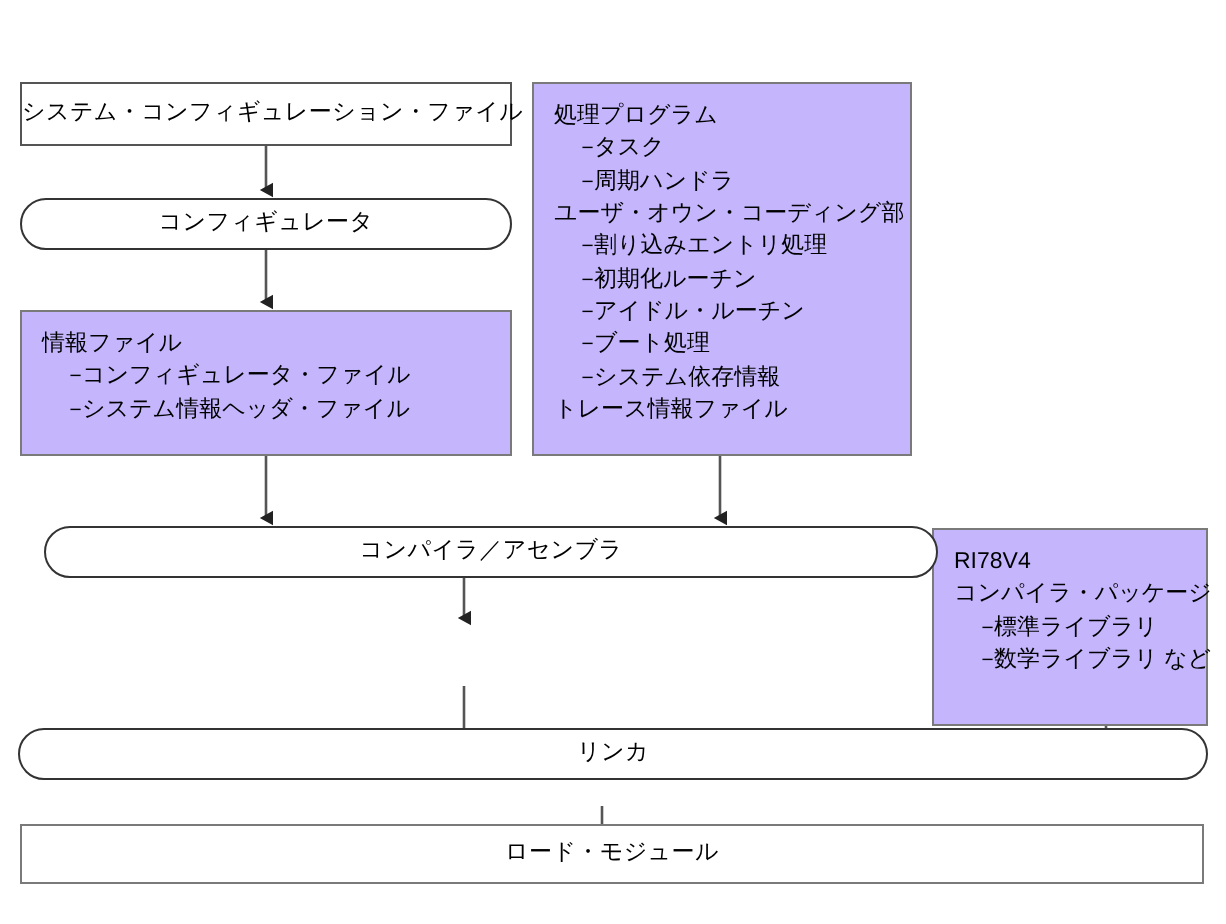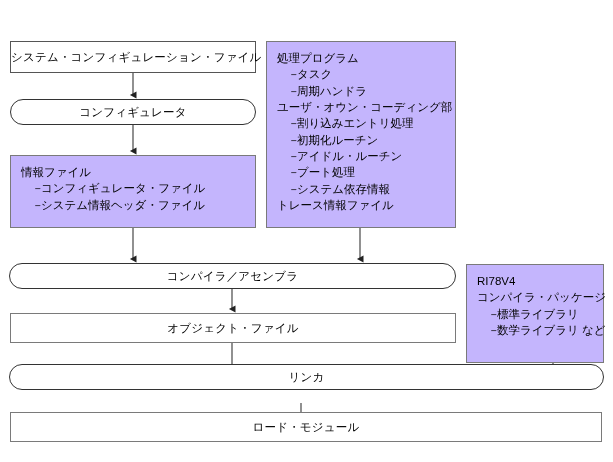--- a/index.html
+++ b/index.html
@@ -159,27 +159,24 @@
       <div class="grp-head">コンパイラ・パッケージ</div>
       <div class="grp-item">
         <span class="dash">－</span><span>標準ライブラリ</span>
       </div>
       <div class="grp-item">
         <span class="dash">－</span><span>数学ライブラリ など</span>
       </div>
     </div>
   </div>
 
-  <div class="node rounded" style="left:9px; top:263px; width:447px; height:26px;">
+  <div class="node rounded" style="left:22px; top:263px; width:447px; height:26px;">
     <div class="centered-label">コンパイラ／アセンブラ</div>
   </div>
 
-  <div class="node" style="left:10px; top:313px; width:446px; height:30px;">
-    <div class="centered-label">オブジェクト・ファイル</div>
-  </div>
 
   <div class="node rounded" style="left:9px; top:364px; width:595px; height:26px;">
     <div class="centered-label">リンカ</div>
   </div>
 
   <div class="node" style="left:10px; top:412px; width:592px; height:30px;">
     <div class="centered-label">ロード・モジュール</div>
   </div>
 
 </div>

